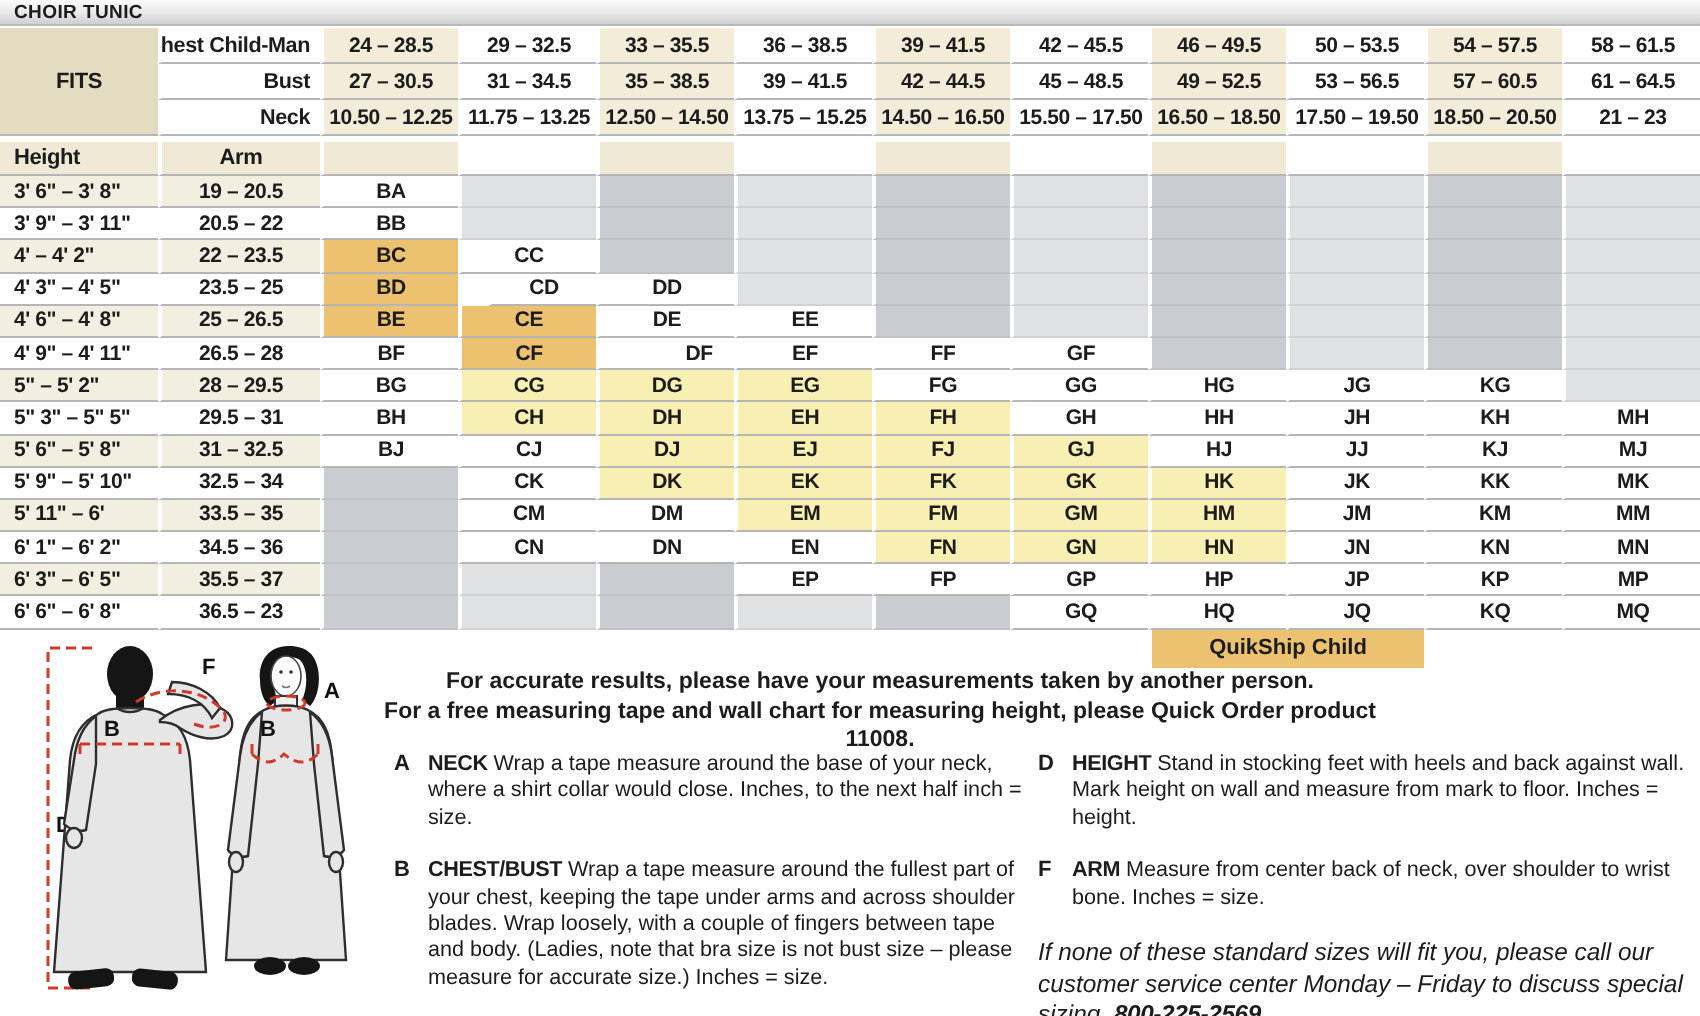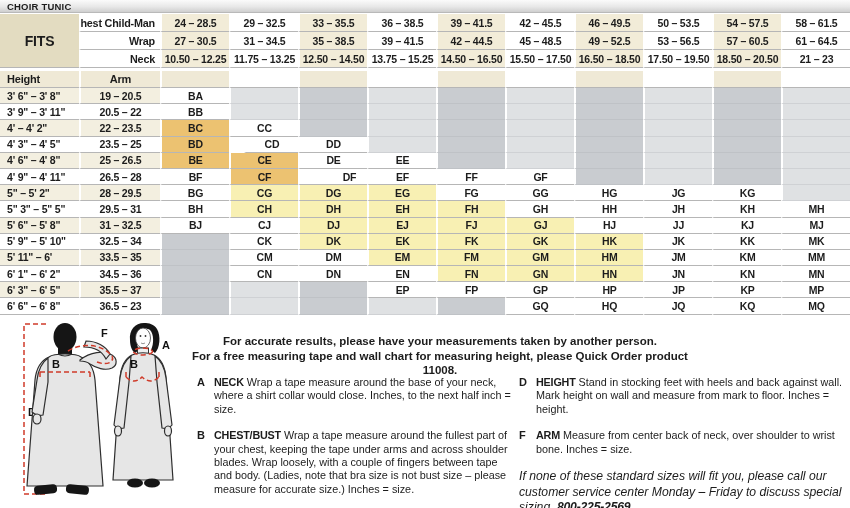--- a/index.html
+++ b/index.html
@@ -12,21 +12,21 @@
     font-size:9.5px;font-weight:bold;line-height:13px;padding-left:7px;box-sizing:border-box;letter-spacing:.2px;}
 
   
   #size-grid{position:absolute;left:0;top:14px;width:850px;display:grid;
     grid-template-columns:79px 81px repeat(10,69px);
     grid-template-rows:18px 18px 18px 3px 17px repeat(14,16.2px) 19px;}
   .c{display:flex;align-items:center;justify-content:center;box-sizing:border-box;
      border-bottom:1px solid #b6b6b6;border-left:2px solid #fff;
      font-weight:bold;font-size:10.5px;letter-spacing:-.2px;white-space:nowrap;overflow:hidden;background:#fff;}
   .nol{border-left:none;}
-  .fits{background:#e3dcc1;font-size:14px;}
+  .fits{background:#e3dcc1;font-size:11px;}
   .hl{justify-content:flex-end;padding-right:5px;font-size:10.8px;}
   .tintH{background:#f2ecd8;}
   .hh{background:#efe9d6;font-size:11px;}
   .hh.even{background:#fff;}
   .left{justify-content:flex-start;padding-left:7px;}
   .tintR{background:#f3efe0;}
   .gd{background:#c9ccd0;border-bottom-color:#bfc2c6;}
   .gl{background:#dfe1e3;border-bottom-color:#cfd1d4;}
   .child{background:#ecc271;}
   .adult{background:#f8f0b3;}
@@ -65,21 +65,21 @@
       <div class="c hv tintH" style="grid-area: 1 / 3;">24 – 28.5</div>
       <div class="c hv even" style="grid-area: 1 / 4;">29 – 32.5</div>
       <div class="c hv tintH" style="grid-area: 1 / 5;">33 – 35.5</div>
       <div class="c hv even" style="grid-area: 1 / 6;">36 – 38.5</div>
       <div class="c hv tintH" style="grid-area: 1 / 7;">39 – 41.5</div>
       <div class="c hv even" style="grid-area: 1 / 8;">42 – 45.5</div>
       <div class="c hv tintH" style="grid-area: 1 / 9;">46 – 49.5</div>
       <div class="c hv even" style="grid-area: 1 / 10;">50 – 53.5</div>
       <div class="c hv tintH" style="grid-area: 1 / 11;">54 – 57.5</div>
       <div class="c hv even" style="grid-area: 1 / 12;">58 – 61.5</div>
-      <div class="c hl" style="grid-area: 2 / 2;">Wrap</div>
+      <div class="c hl" style="grid-area: 2 / 2;">Bust</div>
       <div class="c hv tintH" style="grid-area: 2 / 3;">27 – 30.5</div>
       <div class="c hv even" style="grid-area: 2 / 4;">31 – 34.5</div>
       <div class="c hv tintH" style="grid-area: 2 / 5;">35 – 38.5</div>
       <div class="c hv even" style="grid-area: 2 / 6;">39 – 41.5</div>
       <div class="c hv tintH" style="grid-area: 2 / 7;">42 – 44.5</div>
       <div class="c hv even" style="grid-area: 2 / 8;">45 – 48.5</div>
       <div class="c hv tintH" style="grid-area: 2 / 9;">49 – 52.5</div>
       <div class="c hv even" style="grid-area: 2 / 10;">53 – 56.5</div>
       <div class="c hv tintH" style="grid-area: 2 / 11;">57 – 60.5</div>
       <div class="c hv even" style="grid-area: 2 / 12;">61 – 64.5</div>
@@ -268,20 +268,21 @@
       <div class="c gd" style="grid-area: 19 / 3;"></div>
       <div class="c gl" style="grid-area: 19 / 4;"></div>
       <div class="c gd" style="grid-area: 19 / 5;"></div>
       <div class="c gl" style="grid-area: 19 / 6;"></div>
       <div class="c gd" style="grid-area: 19 / 7;"></div>
       <div class="c " style="grid-area: 19 / 8;">GQ</div>
       <div class="c " style="grid-area: 19 / 9;">HQ</div>
       <div class="c " style="grid-area: 19 / 10;">JQ</div>
       <div class="c " style="grid-area: 19 / 11;">KQ</div>
       <div class="c " style="grid-area: 19 / 12;">MQ</div>
+      <div class="c legend child" style="grid-area: 20 / 9 / auto / 11;">QuikShip Child</div>
     </div>
 
   <svg id="figure" width="192" height="186" viewBox="0 0 192 186">
 
     <g>
       <polyline class="meas" points="44,4 22,4 22,174 44,174"></polyline>
       <text class="lbl" x="26" y="96">D</text>
     </g>
 
     <g>

